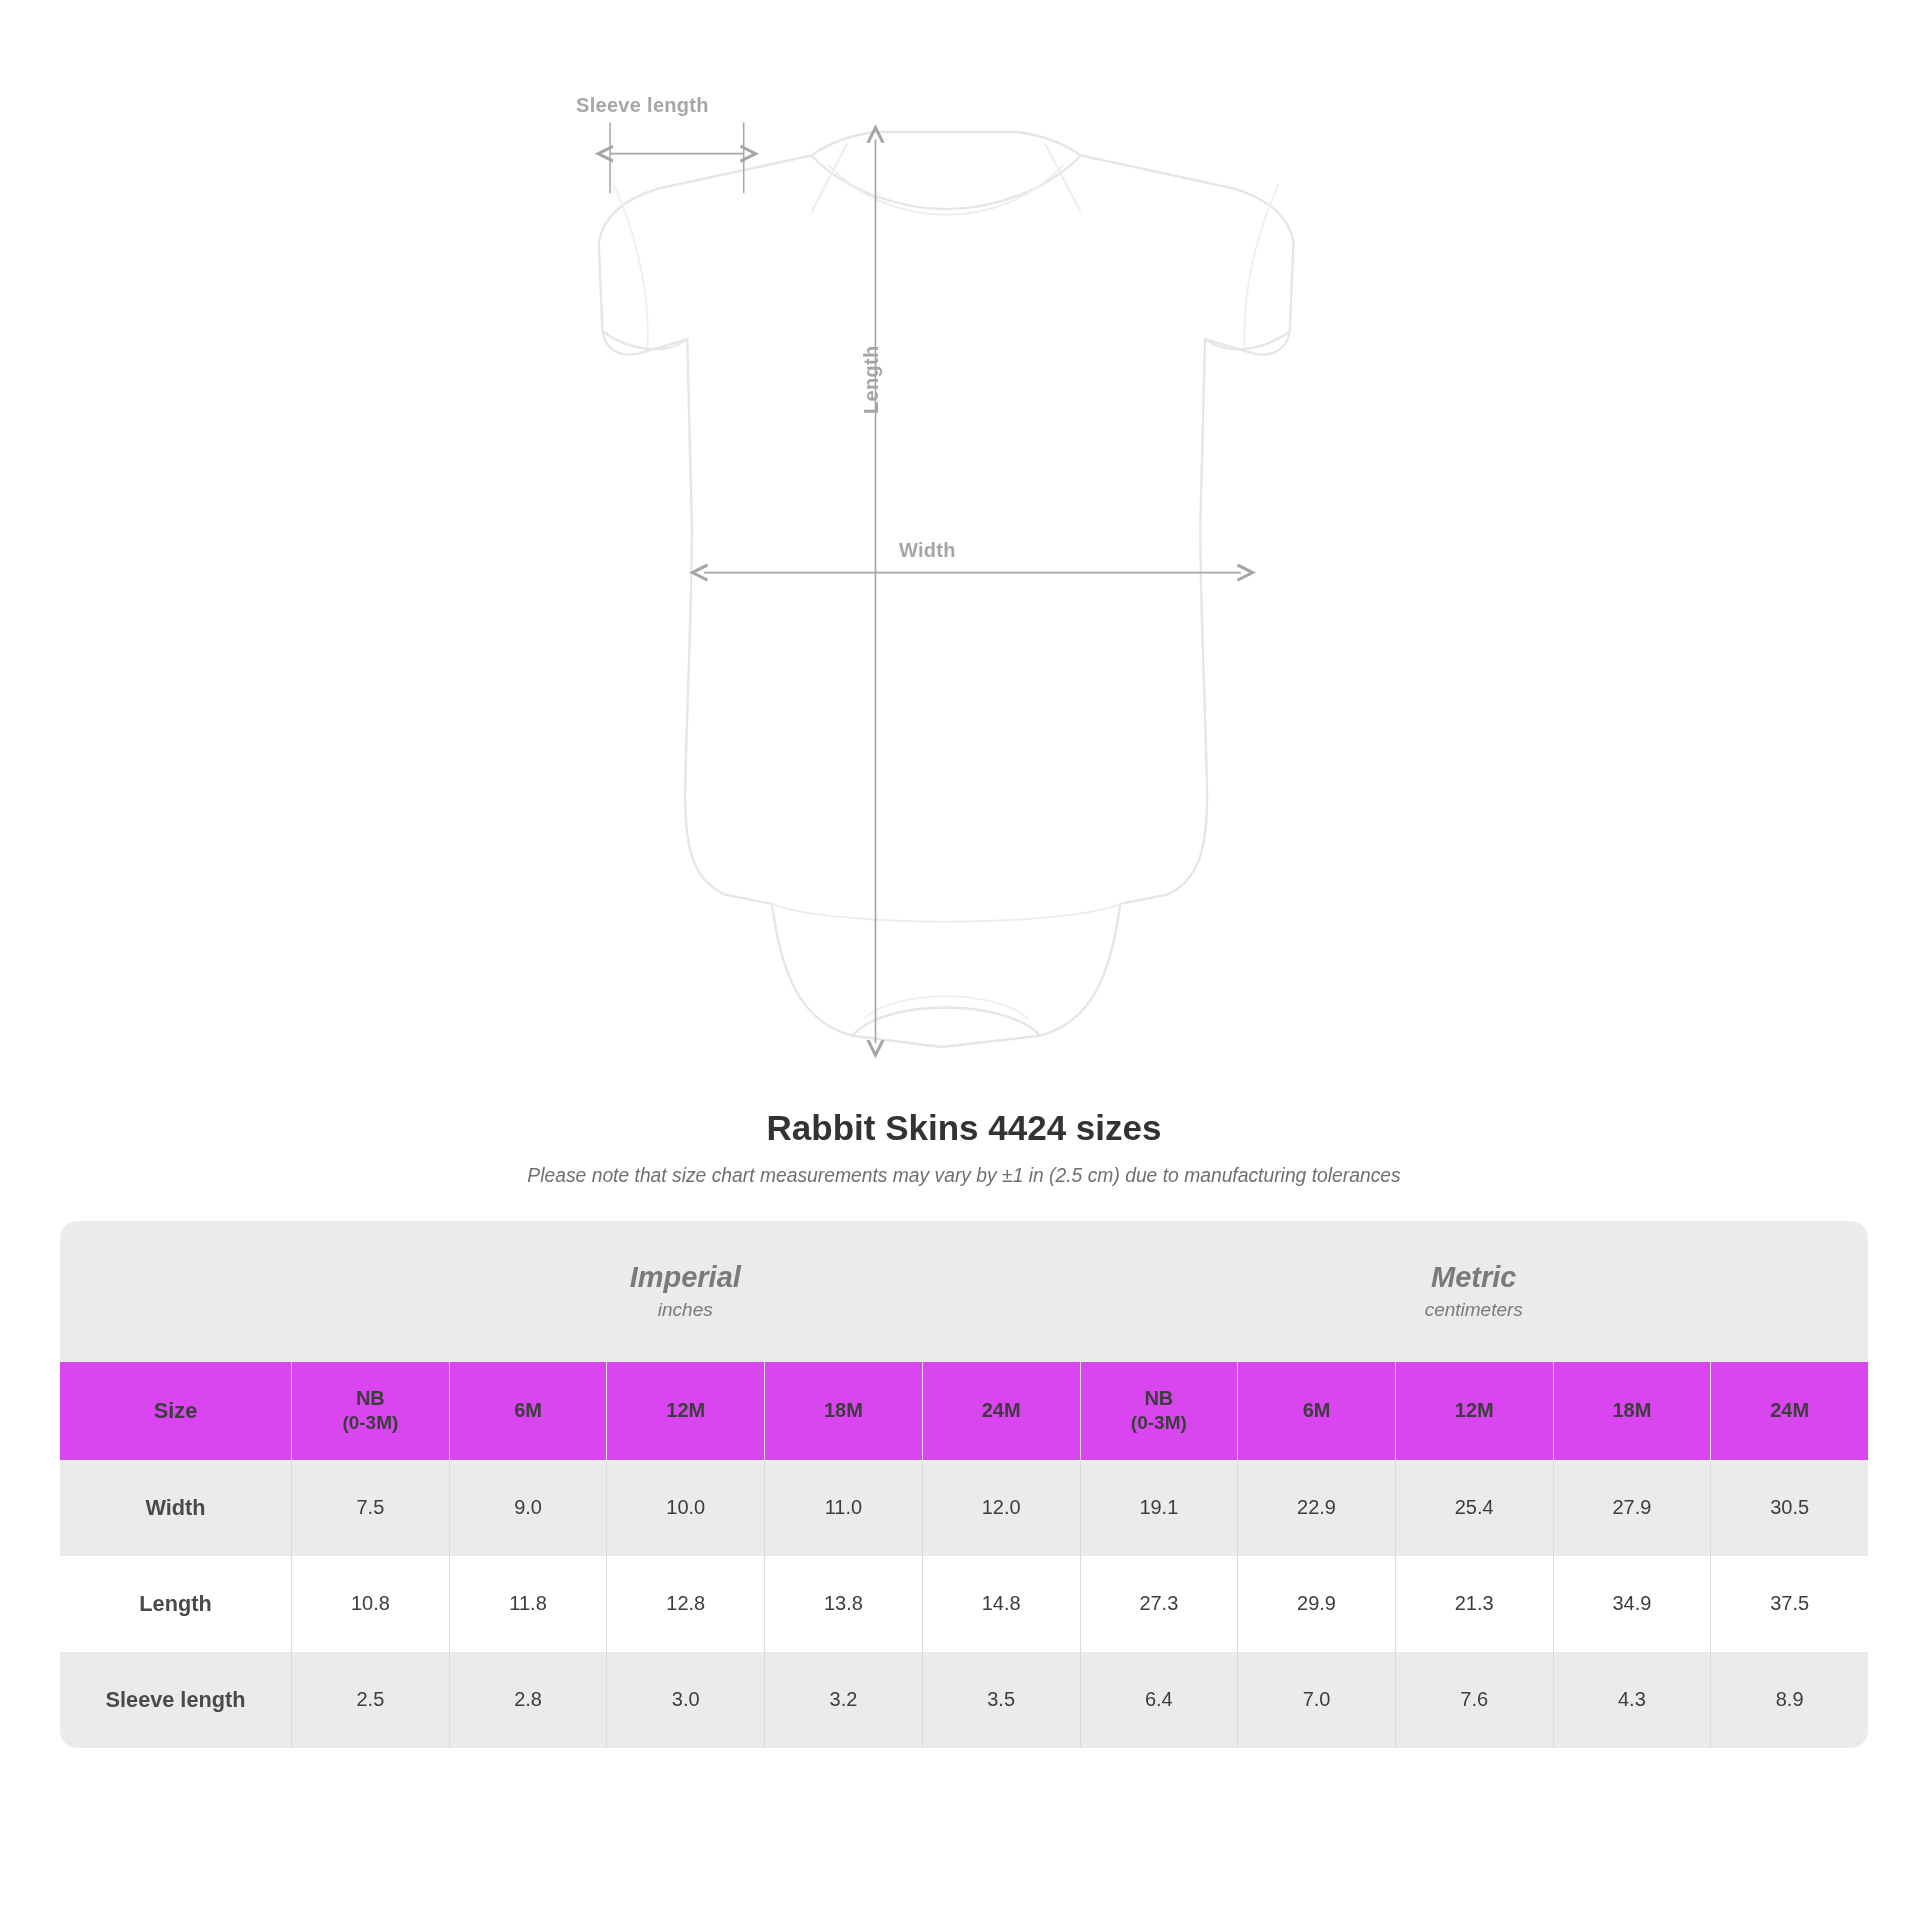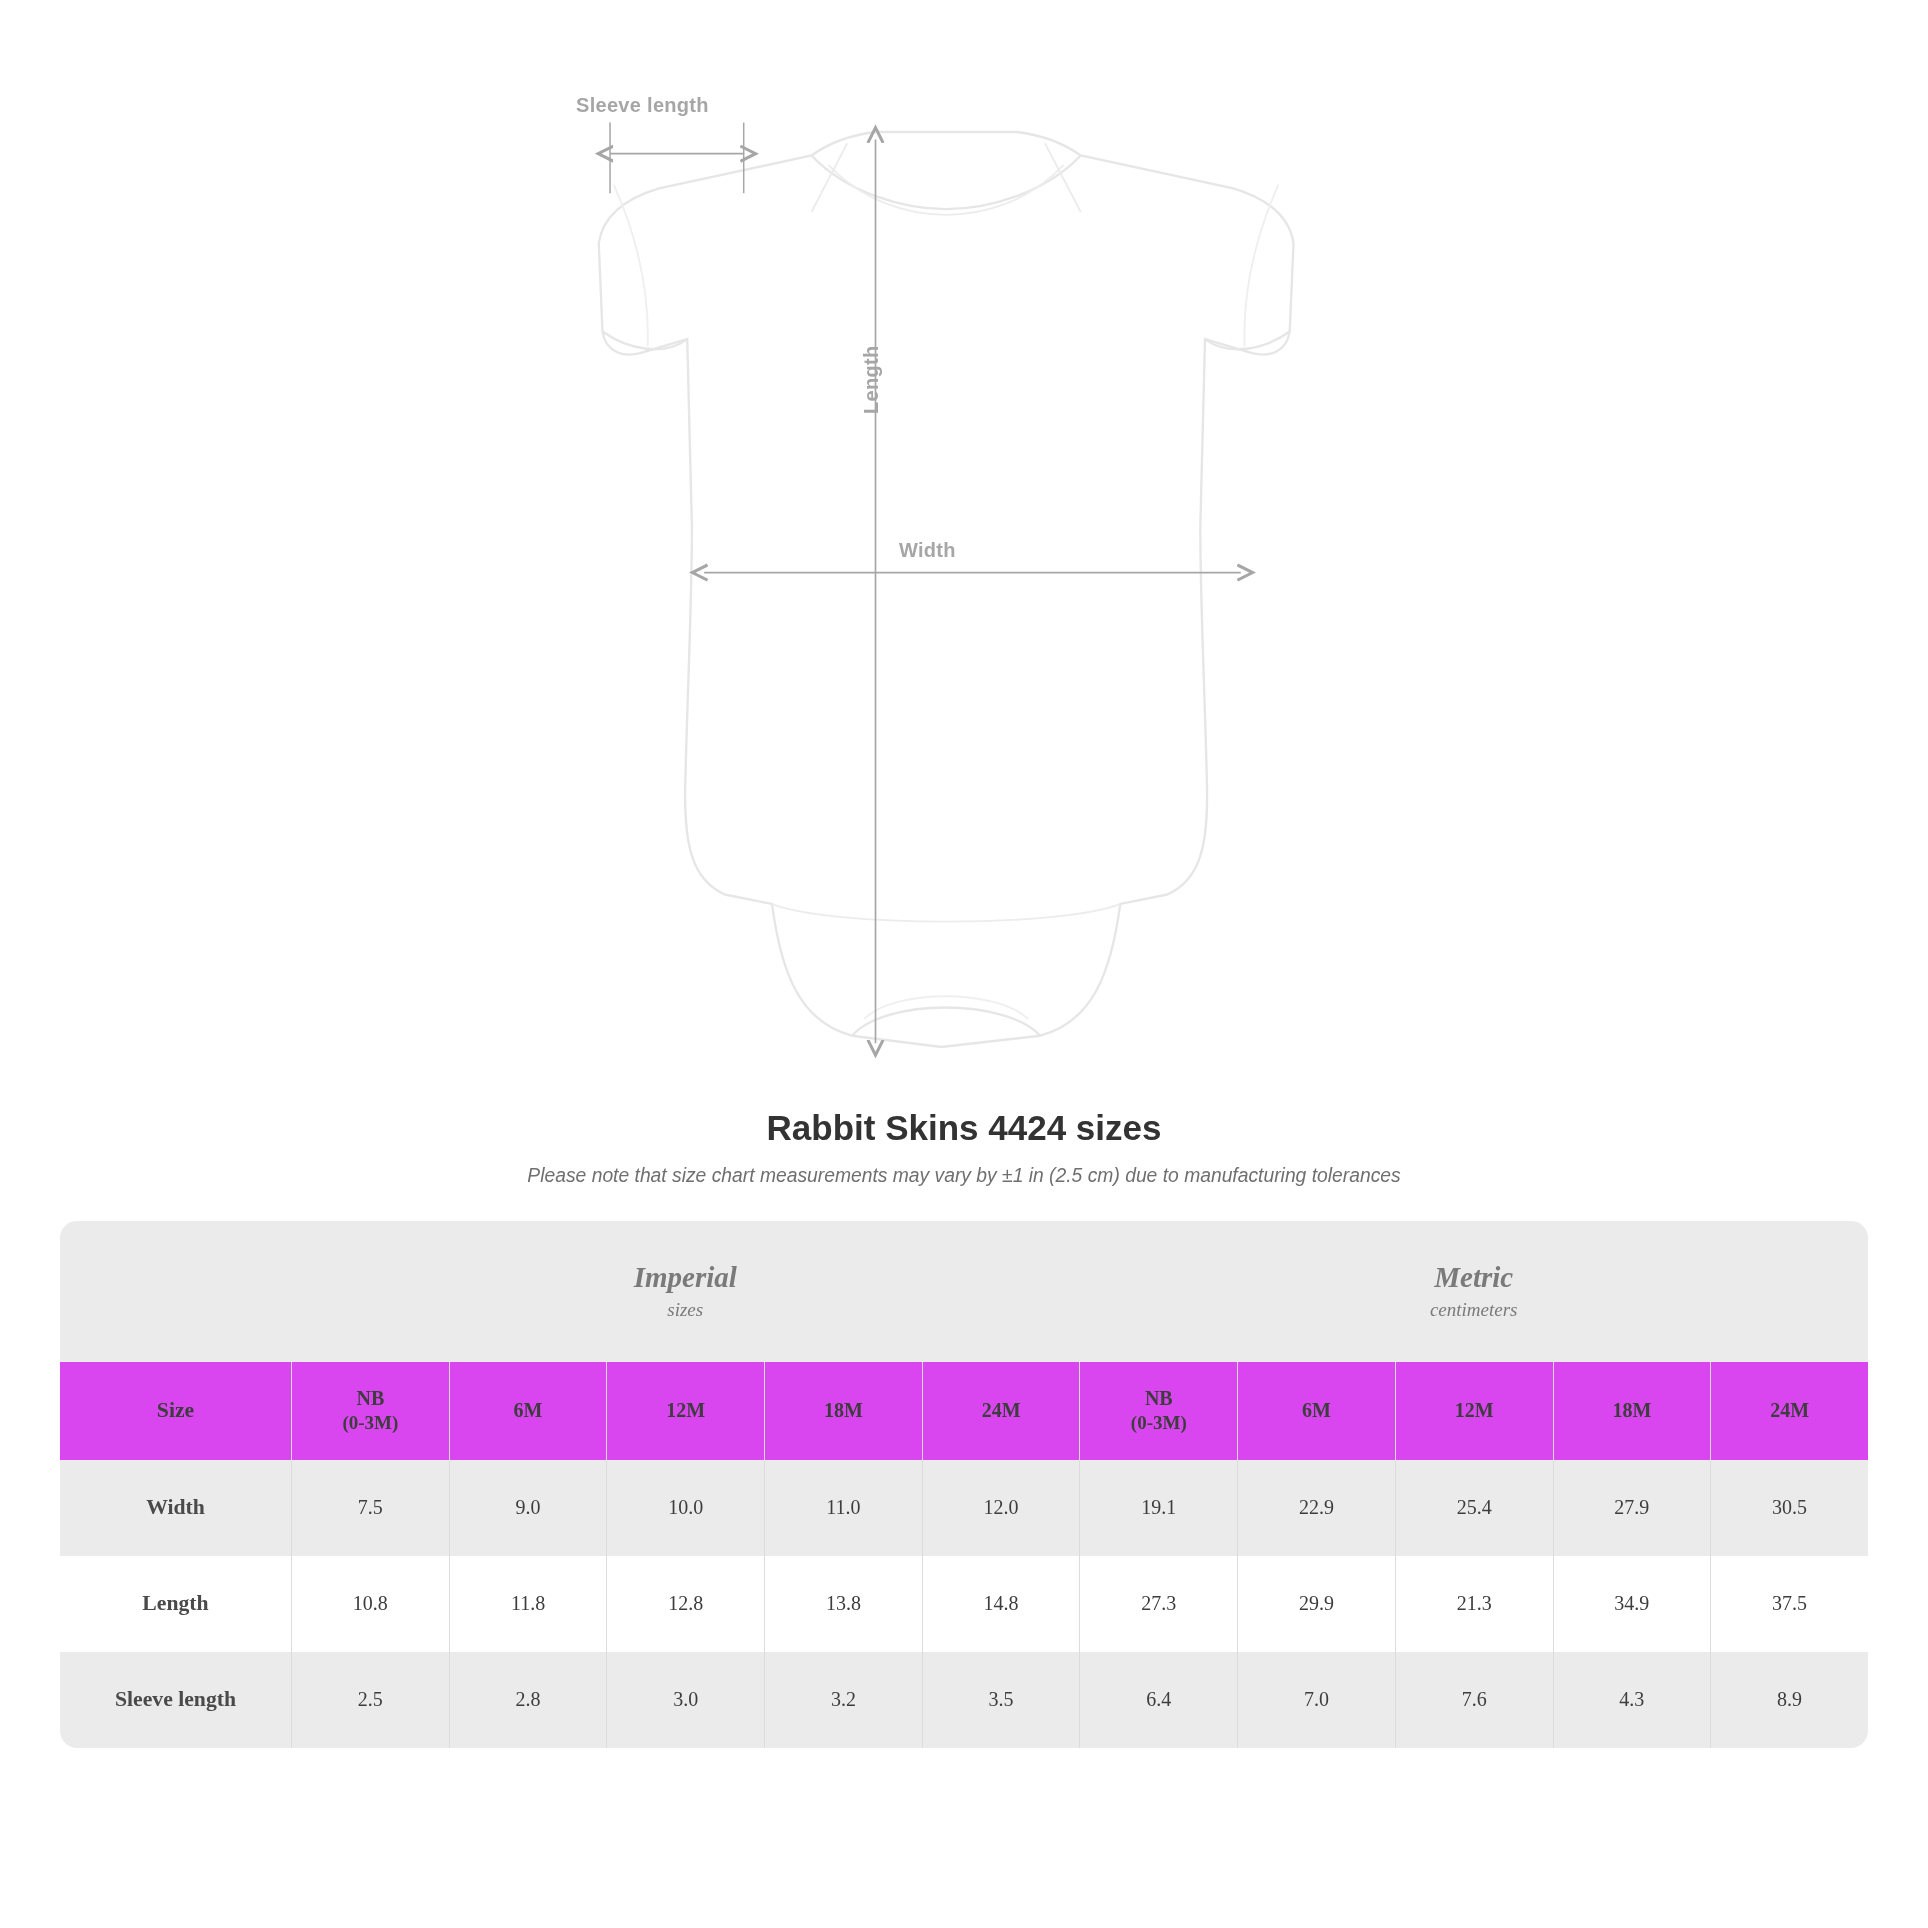--- a/index.html
+++ b/index.html
@@ -86,21 +86,20 @@
     table-layout: fixed;
   }
   table.size-table td,
   table.size-table th {
     text-align: center;
     vertical-align: middle;
     font-size: 20px;
     color: #3d3d3d;
     border: none;
     padding: 0;
-    font-family: Liberation Serif, serif;
   }
   .unit-row td {
     height: 141px;
     background: #ebebeb;
   }
   .unit-row td.corner-left {
     border-top-left-radius: 17px;
   }
   .unit-row td.corner-right {
     border-top-right-radius: 17px;
@@ -251,21 +250,21 @@
           <col style="width:157px">
           <col style="width:157px">
           <col style="width:157px">
       </colgroup>
       <tbody>
 
         <tr class="unit-row">
           <td class="corner-left"></td>
           <td colspan="5">
             <div class="unit-name">Imperial</div>
-            <div class="unit-sub">sizes</div>
+            <div class="unit-sub">inches</div>
           </td>
           <td colspan="5" class="corner-right">
             <div class="unit-name">Metric</div>
             <div class="unit-sub">centimeters</div>
           </td>
         </tr>
 
         <tr class="header-row">
           <td class="rowhead">Size</td>
 

